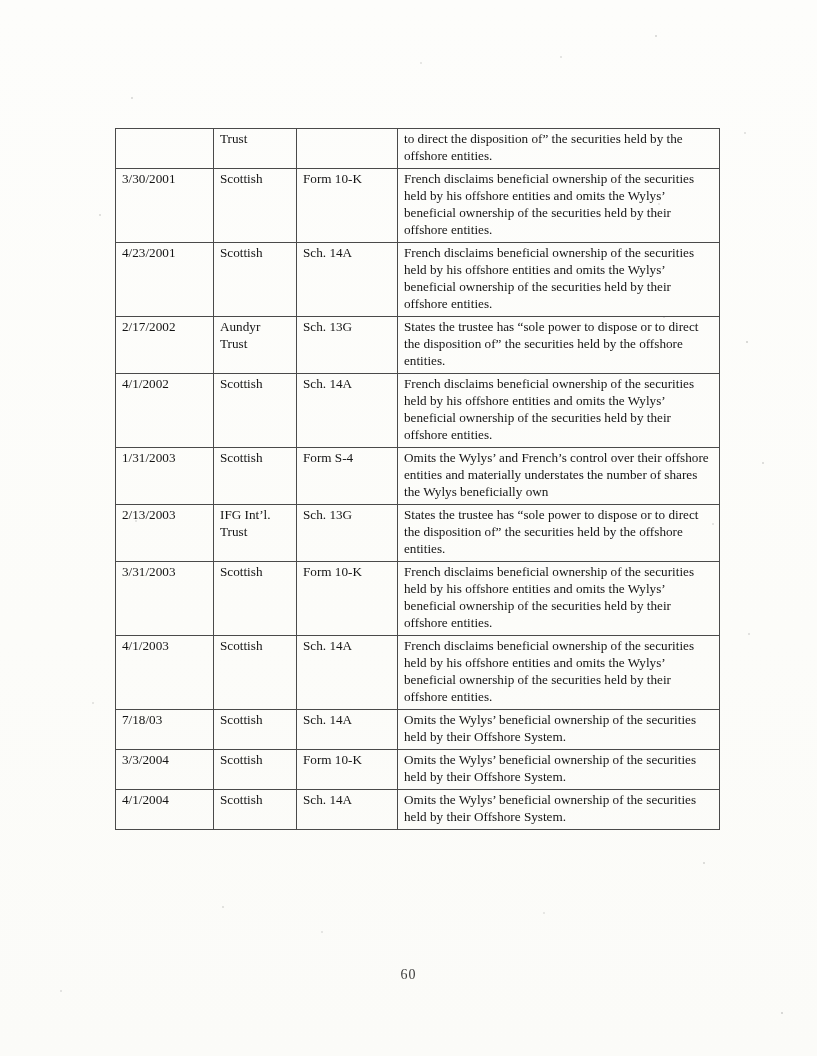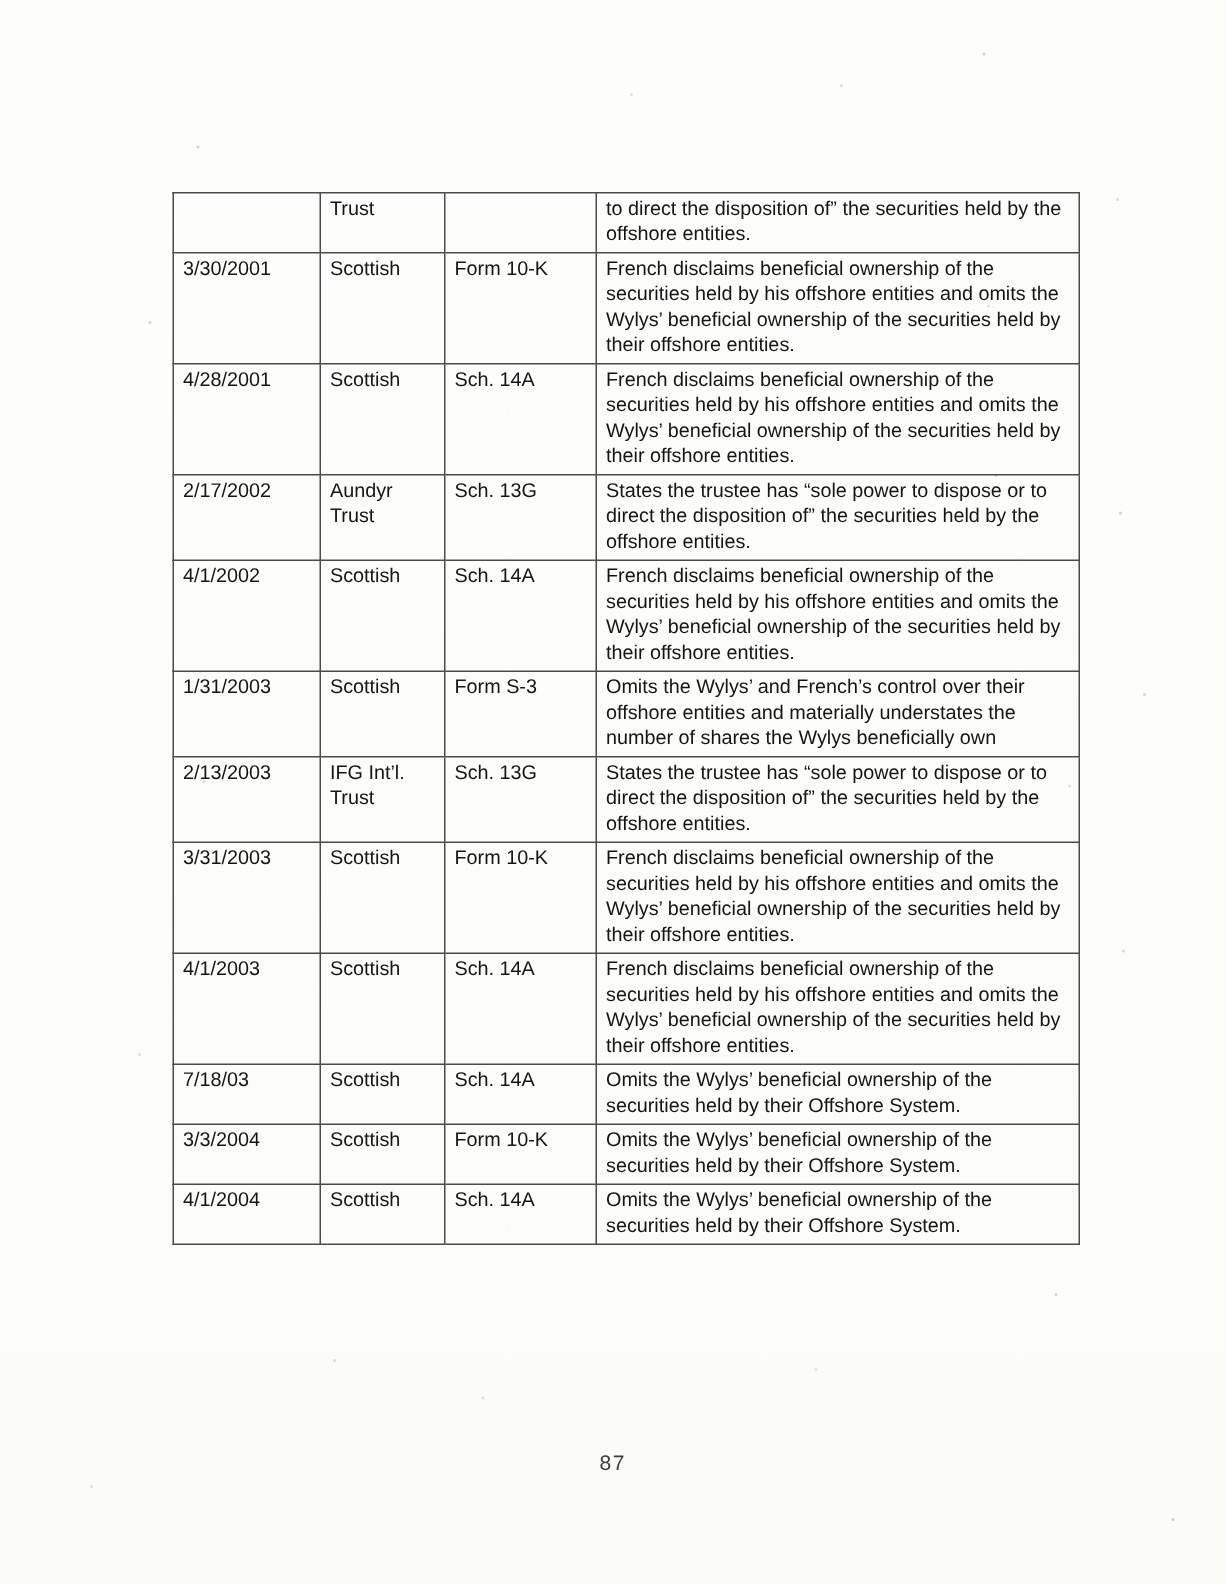--- a/index.html
+++ b/index.html
@@ -8,21 +8,21 @@
     width: 817px;
     height: 1056px;
     overflow: hidden;
     background: #fdfdfb;
   }
   .page {
     position: relative;
     width: 817px;
     height: 1056px;
     background: linear-gradient(180deg, #fdfdfb 0%, #fcfcf9 60%, #fbfbf8 100%);
-    font-family: Liberation Sans, sans-serif;
+    font-family: Liberation Serif, serif;
     color: #161616;
   }
   table.filings {
     position: absolute;
     left: 115px;
     top: 128px;
     width: 552px;
     border-collapse: collapse;
     table-layout: fixed;
     font-size: 13.2px;
@@ -94,41 +94,41 @@
           <td class="col-form"></td>
           <td class="col-description">to direct the disposition of” the securities held by the offshore entities.</td>
         </tr>
         <tr>
           <td class="col-date">3/30/2001</td>
           <td class="col-filer">Scottish</td>
           <td class="col-form">Form 10-K</td>
           <td class="col-description">French disclaims beneficial ownership of the securities held by his offshore entities and omits the Wylys’ beneficial ownership of the securities held by their offshore entities.</td>
         </tr>
         <tr>
-          <td class="col-date">4/28/2001</td>
+          <td class="col-date">4/23/2001</td>
           <td class="col-filer">Scottish</td>
           <td class="col-form">Sch. 14A</td>
           <td class="col-description">French disclaims beneficial ownership of the securities held by his offshore entities and omits the Wylys’ beneficial ownership of the securities held by their offshore entities.</td>
         </tr>
         <tr>
           <td class="col-date">2/17/2002</td>
           <td class="col-filer">Aundyr Trust</td>
           <td class="col-form">Sch. 13G</td>
           <td class="col-description">States the trustee has “sole power to dispose or to direct the disposition of” the securities held by the offshore entities.</td>
         </tr>
         <tr>
           <td class="col-date">4/1/2002</td>
           <td class="col-filer">Scottish</td>
           <td class="col-form">Sch. 14A</td>
           <td class="col-description">French disclaims beneficial ownership of the securities held by his offshore entities and omits the Wylys’ beneficial ownership of the securities held by their offshore entities.</td>
         </tr>
         <tr>
           <td class="col-date">1/31/2003</td>
           <td class="col-filer">Scottish</td>
-          <td class="col-form">Form S-3</td>
+          <td class="col-form">Form S-4</td>
           <td class="col-description">Omits the Wylys’ and French’s control over their offshore entities and materially understates the number of shares the Wylys beneficially own</td>
         </tr>
         <tr>
           <td class="col-date">2/13/2003</td>
           <td class="col-filer">IFG Int’l. Trust</td>
           <td class="col-form">Sch. 13G</td>
           <td class="col-description">States the trustee has “sole power to dispose or to direct the disposition of” the securities held by the offshore entities.</td>
         </tr>
         <tr>
           <td class="col-date">3/31/2003</td>
@@ -156,14 +156,14 @@
         </tr>
         <tr>
           <td class="col-date">4/1/2004</td>
           <td class="col-filer">Scottish</td>
           <td class="col-form">Sch. 14A</td>
           <td class="col-description">Omits the Wylys’ beneficial ownership of the securities held by their Offshore System.</td>
         </tr>
       </tbody>
   </table>
 
-  <div class="page-number">87</div>
+  <div class="page-number">60</div>
 </div>
 
 </body></html>

